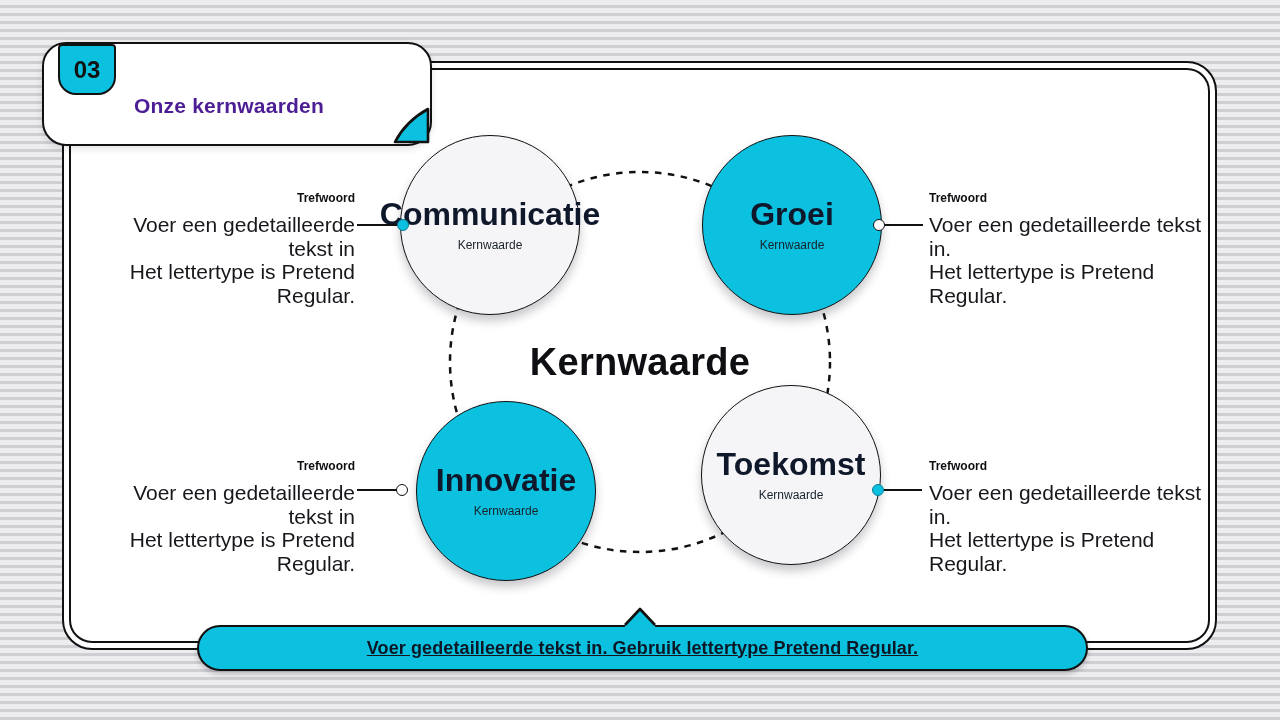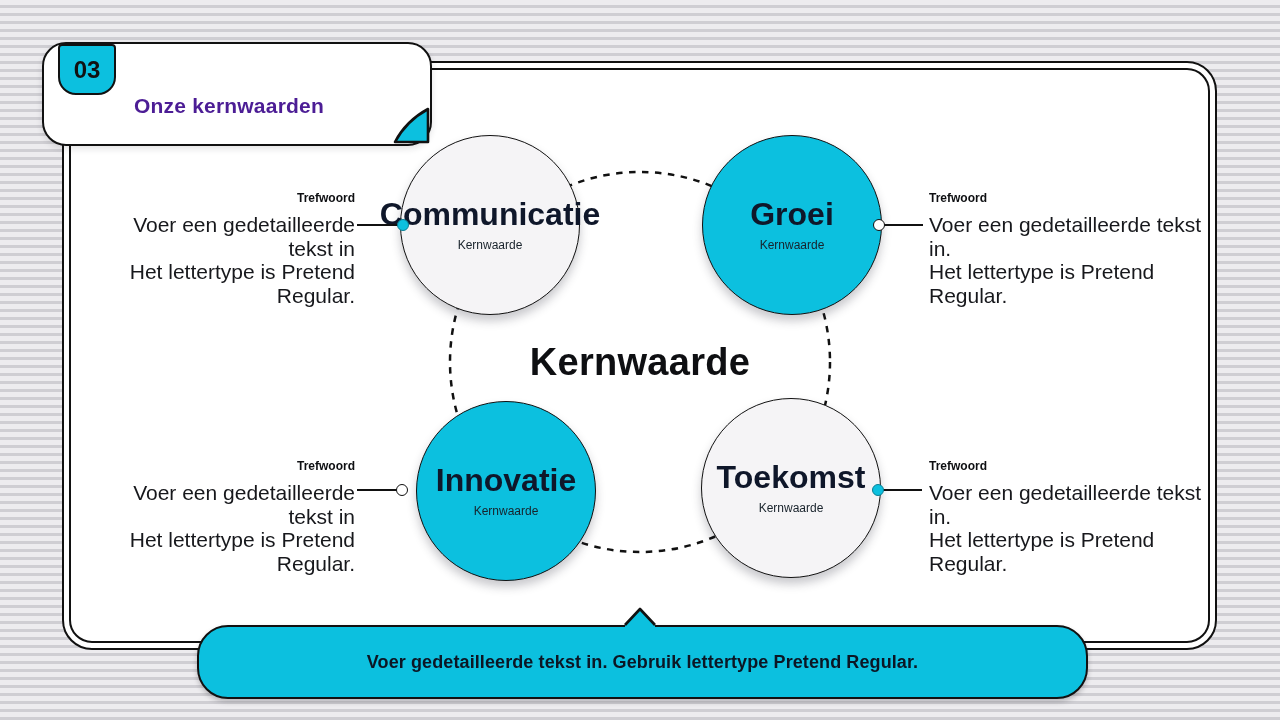--- a/index.html
+++ b/index.html
@@ -97,21 +97,21 @@
   .value-circle .circle-label {
     font-size: 32px; font-weight: 700; color: #0f172a;
     line-height: 1.05;
   }
   .value-circle .circle-sublabel {
     font-size: 12px; font-weight: 400; color: #18222b;
   }
   .circle-communicatie { left: 400px; top: 135px; }
   .circle-groei        { left: 702px; top: 135px; }
   .circle-innovatie    { left: 416px; top: 401px; }
-  .circle-toekomst     { left: 701px; top: 398px; }
+  .circle-toekomst     { left: 701px; top: 385px; }
 
   
   .center-title {
     position: absolute;
     left: 440px; top: 341px; width: 400px;
     text-align: center;
     font-size: 38px; font-weight: 700; color: #0e0f12;
     z-index: 8;
     letter-spacing: 0.3px;
   }
@@ -156,27 +156,28 @@
   }
   .callout-top-left     { left: 86px;  top: 191px; width: 269px; text-align: right; }
   .callout-top-right    { left: 929px; top: 191px; width: 285px; text-align: left; }
   .callout-bottom-left  { left: 86px;  top: 459px; width: 269px; text-align: right; }
   .callout-bottom-right { left: 929px; top: 459px; width: 285px; text-align: left; }
 
   
   .footer-banner {
     position: absolute;
     left: 197px; top: 625px;
-    width: 891px; height: 74px;
+    width: 891px; height: 46px;
     background: #0cc0df;
     border: 2.5px solid #111;
     border-radius: 31px;
     display: flex; align-items: center; justify-content: center;
     z-index: 40;
     box-shadow: 0 3px 5px rgba(30,30,40,0.25);
+    text-decoration: underline;
   }
   .footer-text {
     font-size: 18px; font-weight: 600; color: #0c1624;
     letter-spacing: 0.1px;
   }
   .banner-tail {
     position: absolute;
     left: 624px; top: 606px;
     width: 32px; height: 22px;
     z-index: 41;

